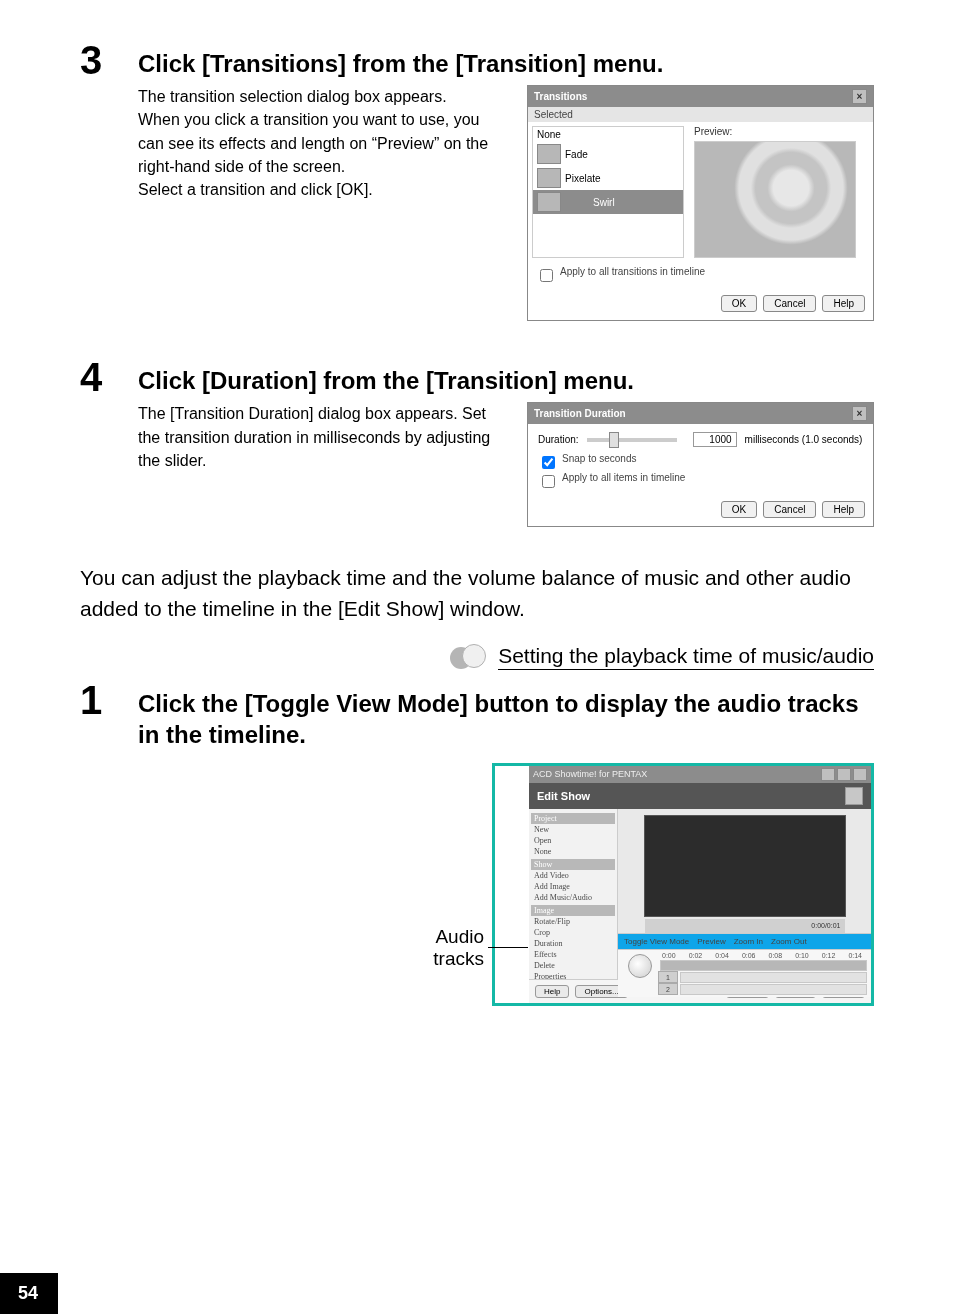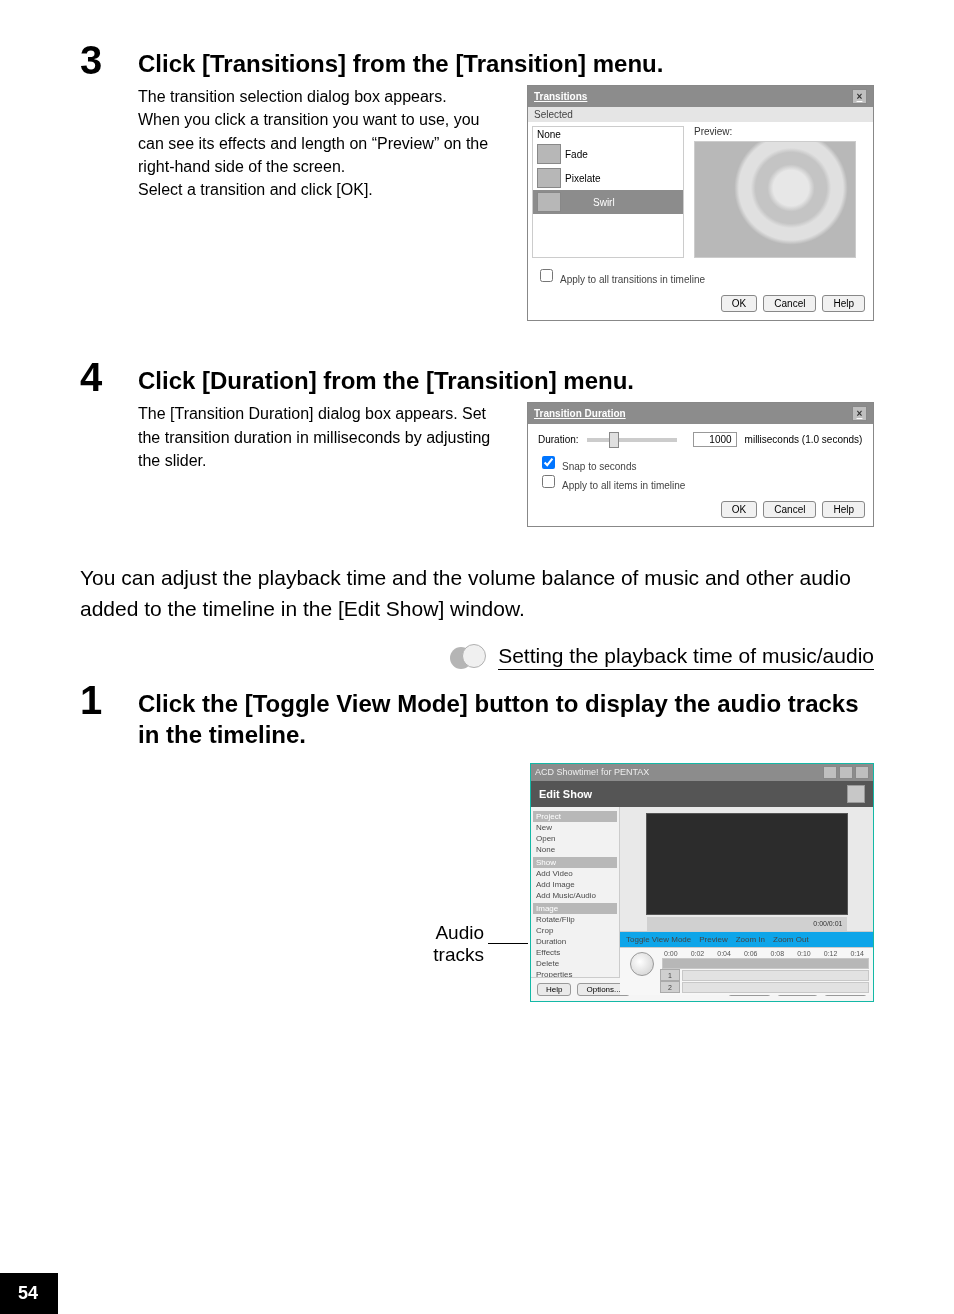--- a/index.html
+++ b/index.html
@@ -56,21 +56,20 @@
     background: #fff;
   }
   .fig-title {
     background: #8c8c8c;
     color: #fff;
     padding: 3px 6px;
     font-weight: bold;
     display: flex;
     justify-content: space-between;
     align-items: center;
-    text-decoration: underline;
   }
   .fig-x {
     background: #bfbfbf;
     color: #333;
     width: 13px;
     height: 13px;
     display: inline-flex;
     align-items: center;
     justify-content: center;
     border: 1px solid #888;
@@ -118,21 +117,21 @@
     height: 115px;
     border: 1px solid #ccc;
     background: radial-gradient(circle at 60% 40%, #e7e7e7 0 15%, #c4c4c4 20% 30%, #e0e0e0 34% 44%, #b8b8b8 48% 100%);
     position: relative;
   }
   .fig-foot {
     padding: 4px 8px;
   }
   .fig-check {
     display: inline-flex;
-    align-items: flex-end;
+    align-items: flex-start;
     gap: 4px;
     color: #444;
   }
   .fig-btnrow {
     display: flex;
     justify-content: flex-end;
     gap: 6px;
     padding: 6px 8px 8px;
   }
   .fig-btn {
@@ -225,24 +224,25 @@
     border-radius: 50%;
   }
   .sub-head {
     font-size: 21px;
     border-bottom: 1px solid #000;
     padding-bottom: 1px;
   }
   
   .editshow {
     width: 342px;
-    border: 1px solid #14b8a6;
+    border: 3px solid #14b8a6;
     font-family: Tahoma, Arial, sans-serif;
     font-size: 9px;
     margin-left: auto;
+    padding-left: 34px;
   }
   .es-titlebar {
     background: #8c8c8c;
     display: flex;
     justify-content: space-between;
     align-items: center;
     padding: 2px 4px;
     color: #eee;
   }
   .wbtns {
@@ -275,20 +275,21 @@
   .es-body {
     display: flex;
     height: 170px;
   }
   .es-side {
     width: 84px;
     background: #f2f2f2;
     border-right: 1px solid #ccc;
     padding: 2px;
     overflow: hidden;
+    font-family: Liberation Serif, serif;
   }
   .es-group {
     background: #b8b8b8;
     color: #fff;
     font-size: 8px;
     padding: 1px 3px;
     margin-top: 2px;
   }
   .es-item {
     padding: 1px 3px;

